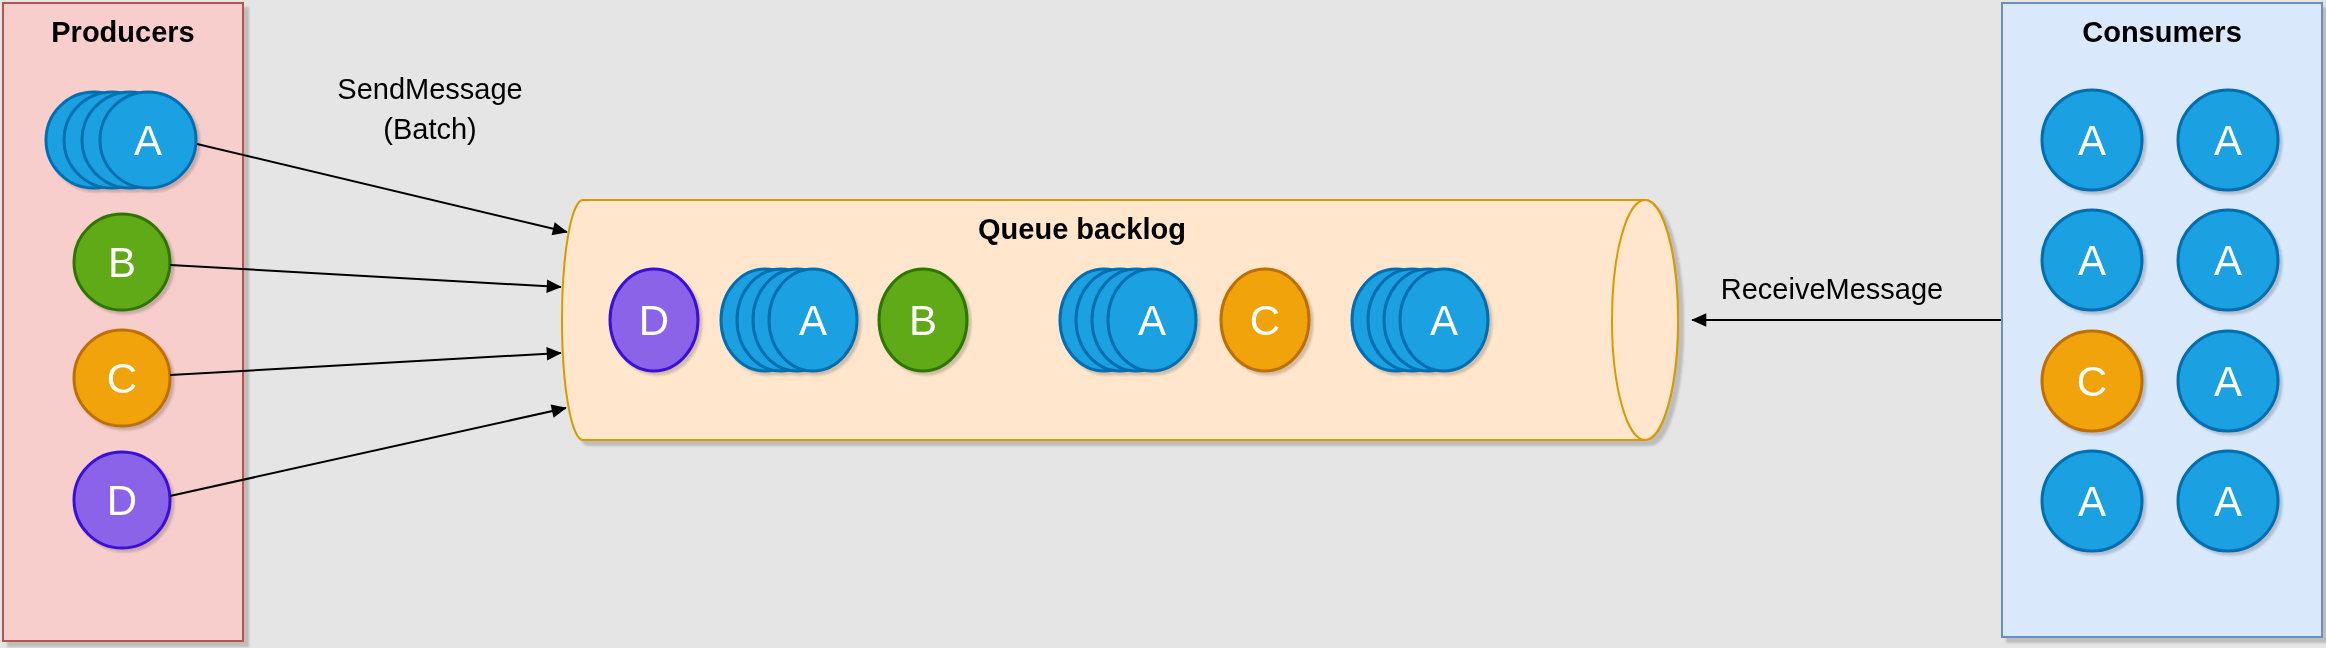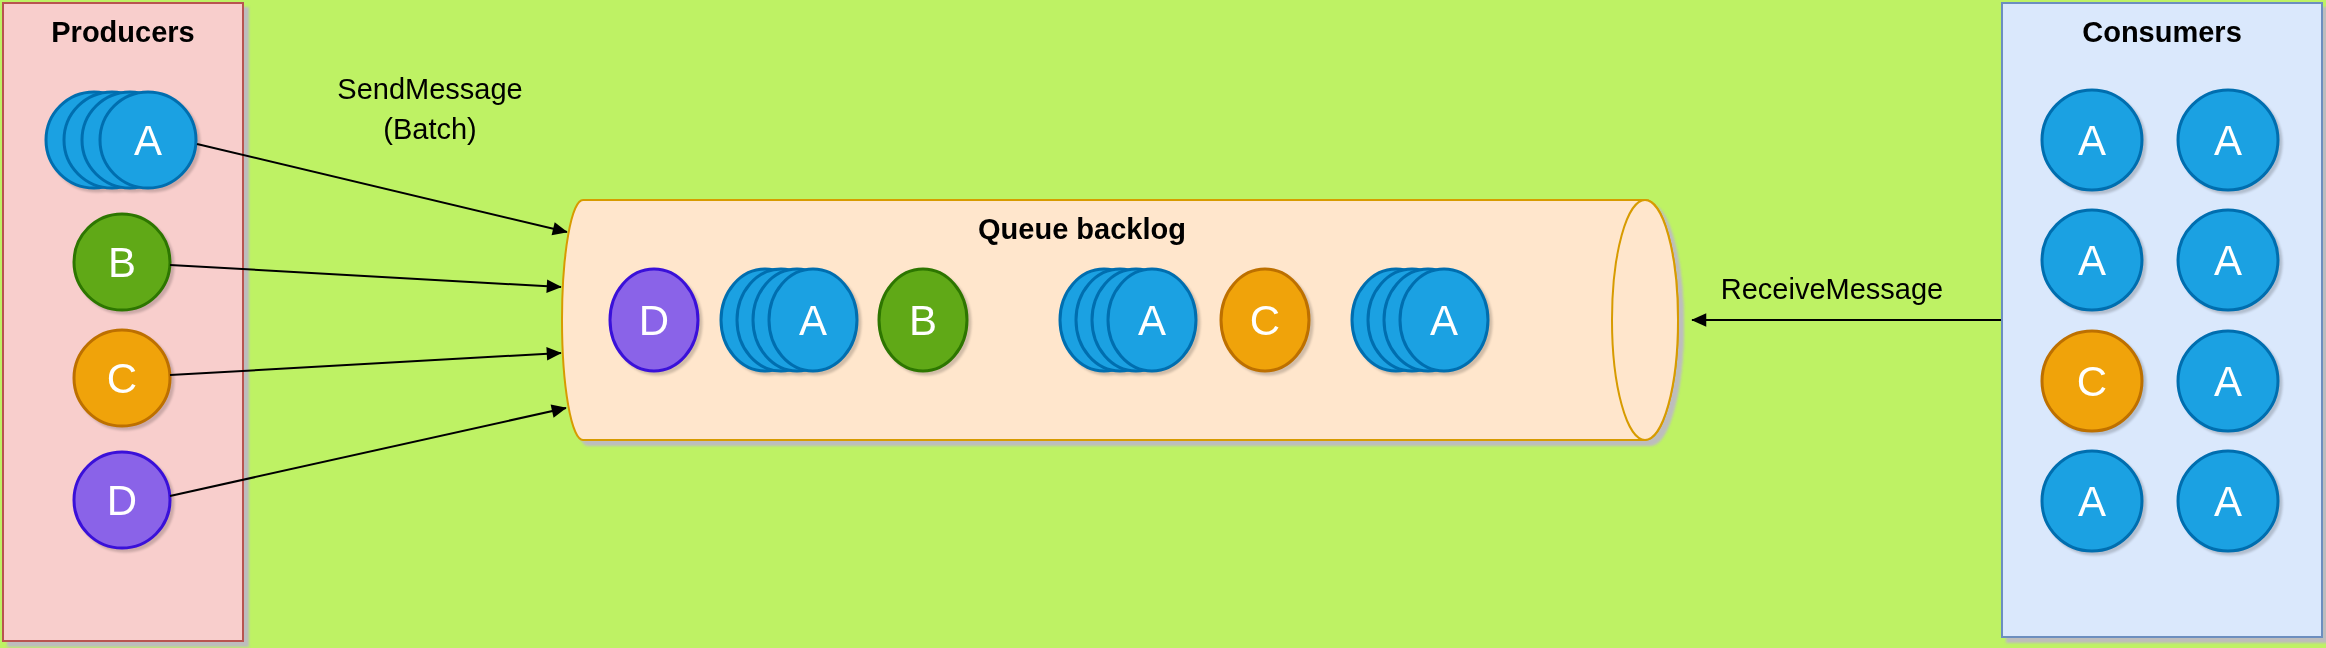--- a/index.html
+++ b/index.html
@@ -1,17 +1,17 @@
 <!DOCTYPE html>
 <html><head>
 <meta charset="utf-8">
 <style>
   html,body{margin:0;padding:0;background:#ffffff;}
   body{font-family:"Liberation Sans", sans-serif;}
-  .stage{position:relative;width:2326px;height:648px;background:#bef264;overflow:hidden;}
+  .stage{position:relative;width:2326px;height:648px;background:#e5e5e5;overflow:hidden;}
   svg{display:block;}
   text{font-family:"Liberation Sans", sans-serif;}
   .box-title{font-size:29px;font-weight:bold;}
   .flow-label{font-size:29px;font-weight:normal;}
   .node-letter{font-size:42px;font-weight:normal;}
   .queue-title{font-size:29px;font-weight:bold;}
   .box-shadow{filter:drop-shadow(5px 5px 1px #bdbdbd);}
   .node-shadow{filter:drop-shadow(3px 3px 1px rgba(0,0,0,0.18));}
   .edge{fill:none;stroke-width:2px;}
   .node-stroke{stroke-width:3px;}

